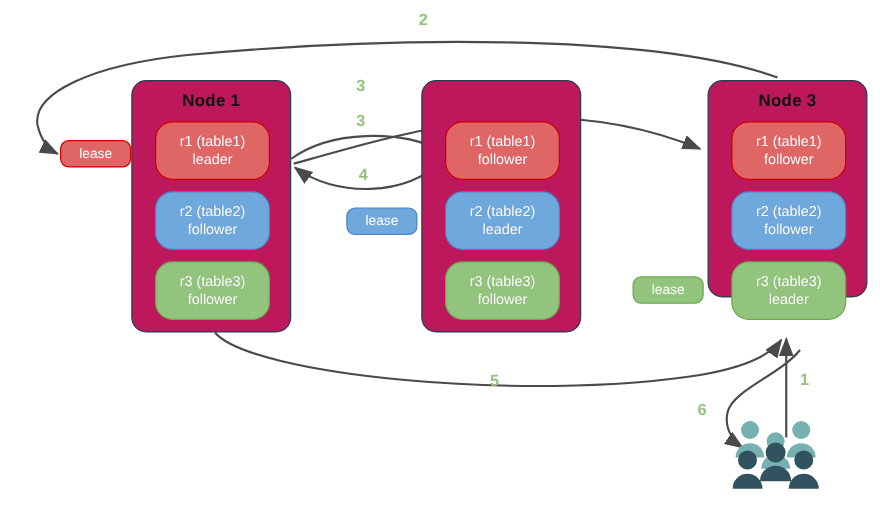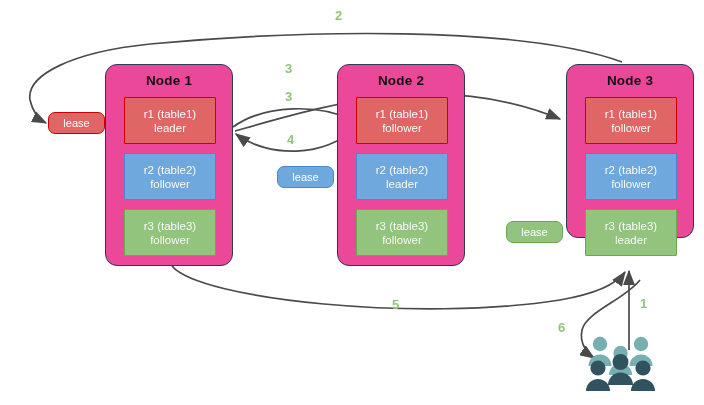--- a/index.html
+++ b/index.html
@@ -25,39 +25,39 @@
     height: 405px;
     overflow: visible;
   }
   svg.edges { z-index: 1; }
 
   .node-box {
     position: absolute;
     box-sizing: border-box;
     border: 1.6px solid #2b3a55;
     border-radius: 12px;
-    background: #ec4899;
+    background: #be185d;
     z-index: 2;
     padding-left: 36px;
   }
   .node-title {
     position: absolute;
     left: 0;
     right: 0;
     top: 8px;
     text-align: center;
     font-size: 13.5px;
     font-weight: bold;
     color: #111111;
     letter-spacing: 0.2px;
   }
   .replica {
     position: absolute;
     box-sizing: border-box;
-    border-radius: 1px;
+    border-radius: 14px;
     display: flex;
     flex-direction: column;
     align-items: center;
     justify-content: center;
     color: #ffffff;
     font-size: 11.5px;
     line-height: 14px;
     text-align: center;
     text-shadow: 0 0 1px rgba(0,0,0,0.12);
   }
@@ -126,21 +126,20 @@
       <span class="ln">r2 (table2)</span>
       <span class="ln">follower</span>
     </div>
     <div class="replica" style="left:18px; top:144px; width:92px; height:47px; background:#93c47d; border:1.6px solid #6aa84f;">
       <span class="ln">r3 (table3)</span>
       <span class="ln">follower</span>
     </div>
   </div>
 
   <div class="node-box" style="left:337px; top:64px; width:128px; height:202px;">
-    <div class="node-title">Node 2</div>
     <div class="replica" style="left:18px; top:32px; width:92px; height:47px; background:#e06666; border:1.6px solid #cc0000;">
       <span class="ln">r1 (table1)</span>
       <span class="ln">follower</span>
     </div>
     <div class="replica" style="left:18px; top:88px; width:92px; height:47px; background:#6fa8dc; border:1.6px solid #4a86c8;">
       <span class="ln">r2 (table2)</span>
       <span class="ln">leader</span>
     </div>
     <div class="replica" style="left:18px; top:144px; width:92px; height:47px; background:#93c47d; border:1.6px solid #6aa84f;">
       <span class="ln">r3 (table3)</span>

